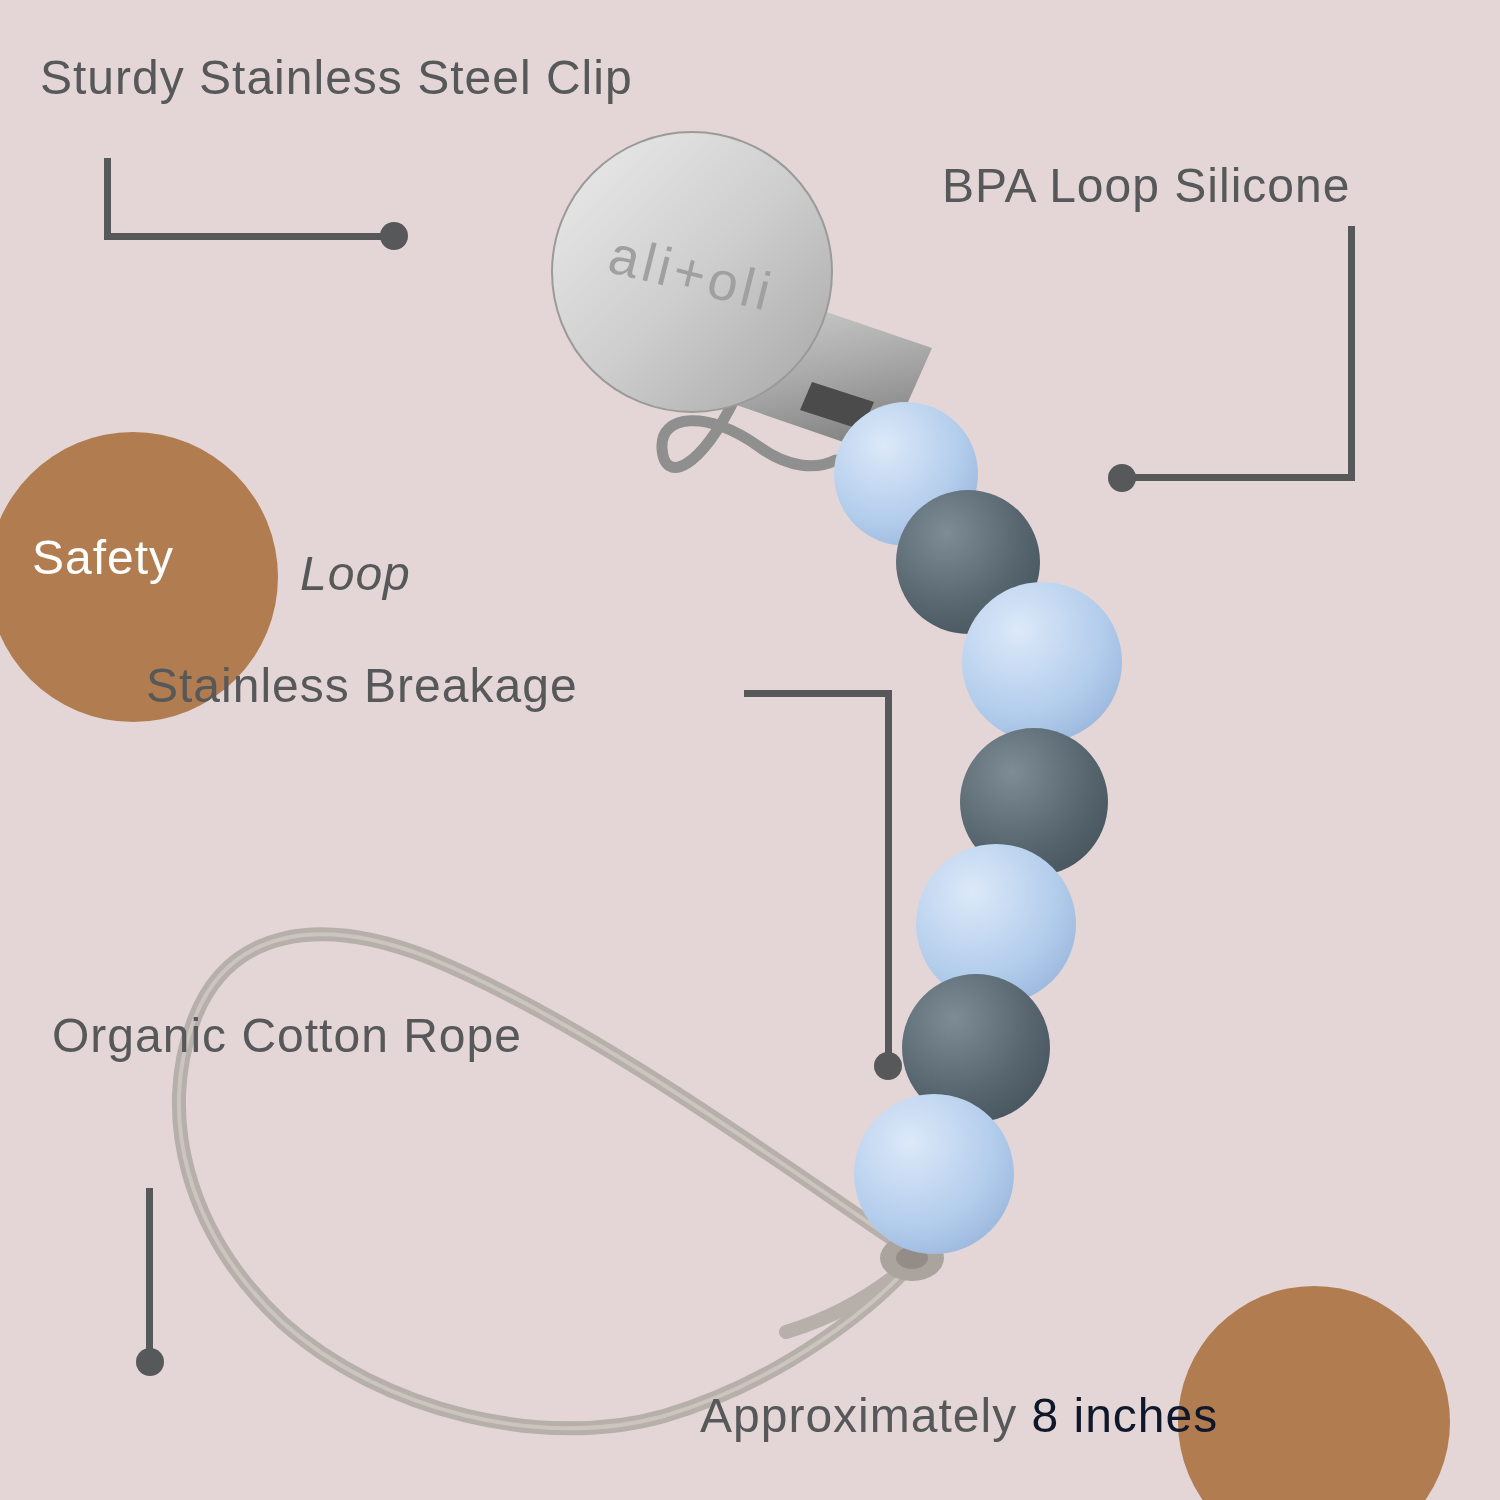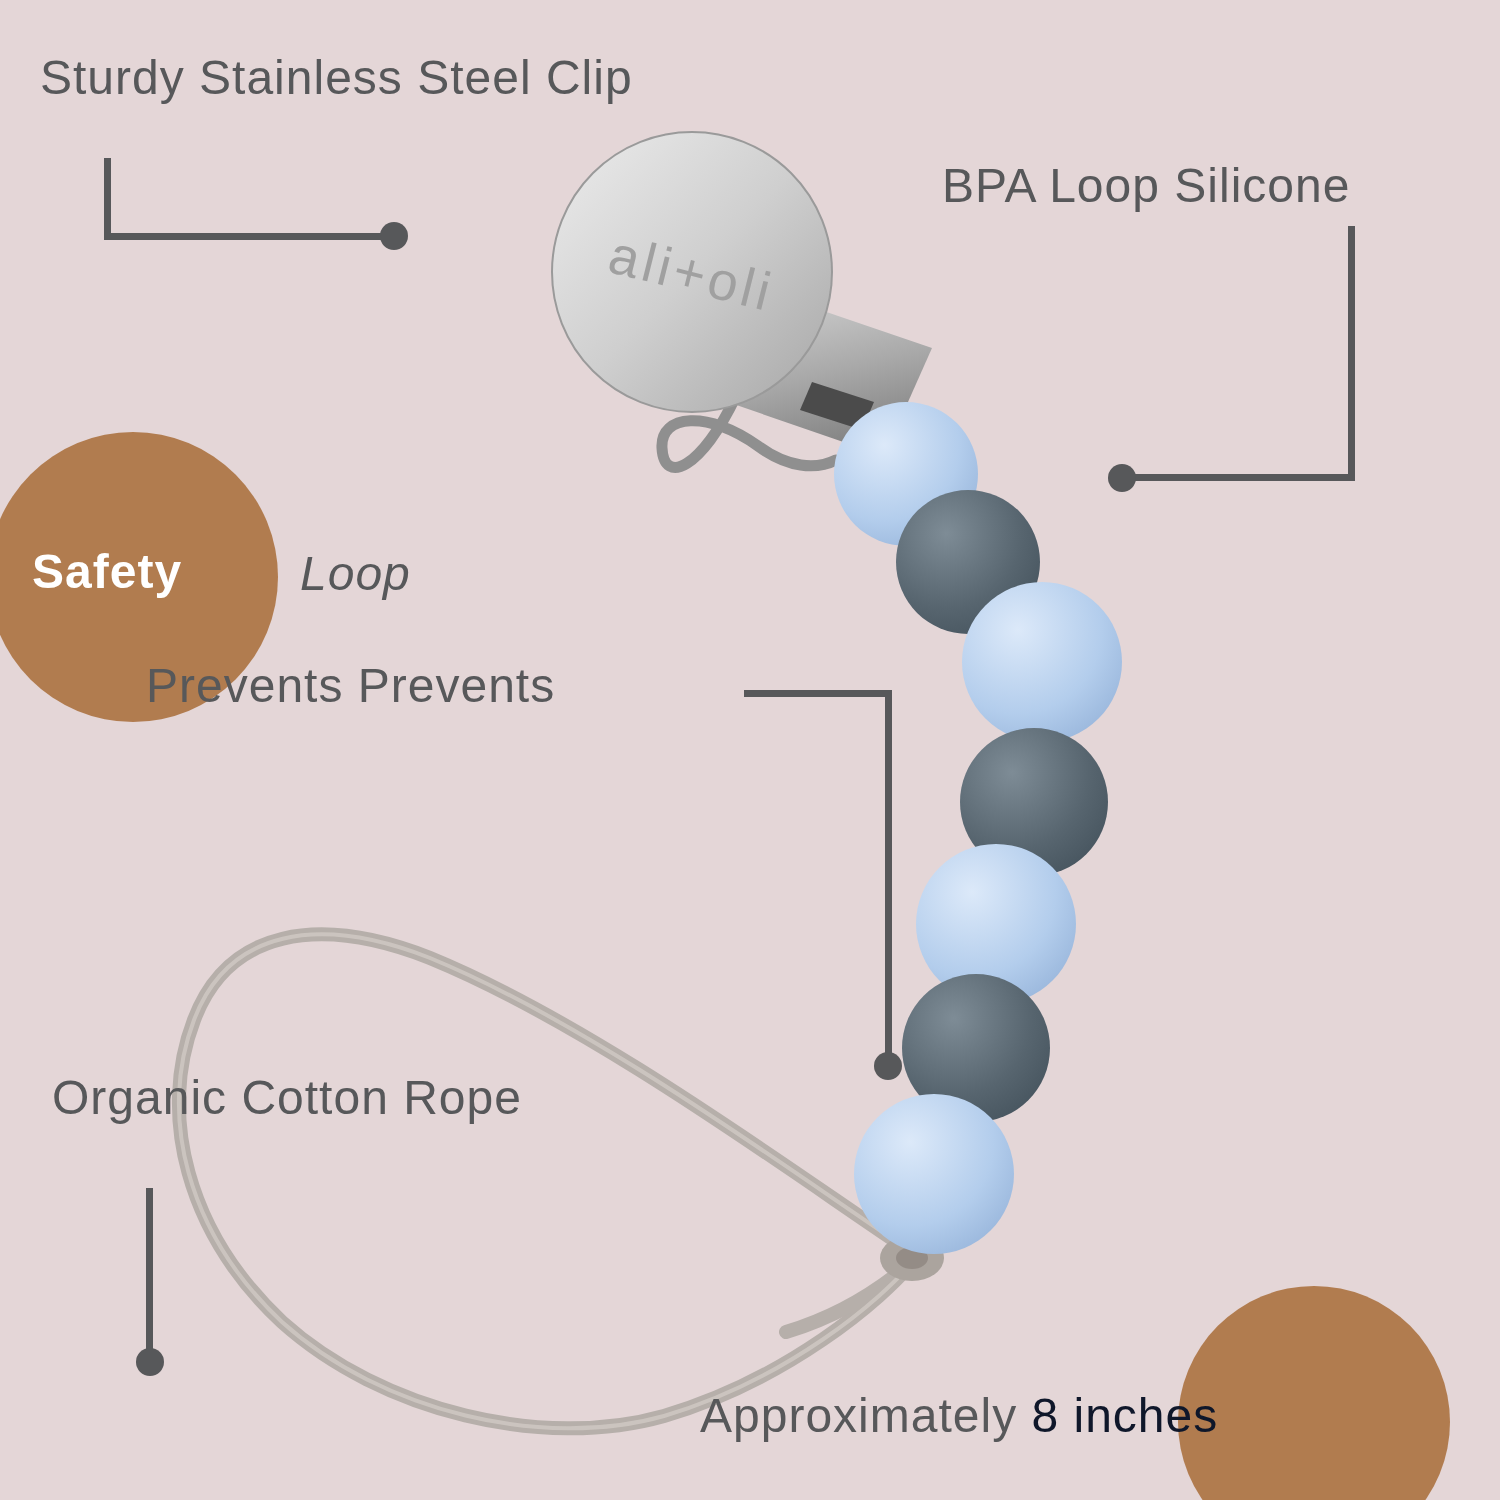--- a/index.html
+++ b/index.html
@@ -38,24 +38,24 @@
     font-weight: 400;
     white-space: nowrap;
     z-index: 4;
   }
   .label .hl { color: #0f172a; }
   #circle-left  { left: -12px;  top: 432px;  width: 290px; height: 290px; }
   #circle-right { left: 1178px; top: 1286px; width: 272px; height: 272px; }
 
   #label-steel-clip { left: 40px;  top: 50px; }
   #label-bpa        { left: 942px; top: 158px; }
-  #label-safety     { left: 32px;  top: 544px; color: #ffffff; font-weight: bold; }
+  #label-safety     { left: 32px;  top: 530px; color: #ffffff; }
   #label-loop       { left: 300px; top: 546px; font-style: italic; }
   #label-prevents   { left: 146px; top: 658px; }
-  #label-rope       { left: 52px;  top: 1070px; }
+  #label-rope       { left: 52px;  top: 1008px; }
   #label-approx     { left: 700px; top: 1388px; }
 
   #line-clip-v { left: 104px;  top: 158px; width: 7px;   height: 82px; }
   #line-clip-h { left: 104px;  top: 233px; width: 292px; height: 7px; }
   #dot-clip    { left: 380px;  top: 222px; }
 
   #line-bpa-v  { left: 1348px; top: 226px; width: 7px;   height: 255px; }
   #line-bpa-h  { left: 1126px; top: 474px; width: 229px; height: 7px; }
   #dot-bpa     { left: 1108px; top: 464px; }
 
@@ -142,20 +142,20 @@
 <div id="dot-rope" class="dot"></div>
 
 <div id="label-steel-clip" class="label">Sturdy Stainless Steel Clip</div>
 
 <div id="label-bpa" class="label">BPA Loop Silicone</div>
 
 <div id="label-safety" class="label">Safety</div>
 
 <div id="label-loop" class="label">Loop</div>
 
-<div id="label-prevents" class="label">Prevents Prevents</div>
+<div id="label-prevents" class="label">Stainless Breakage</div>
 
 <div id="label-rope" class="label">Organic Cotton Rope</div>
 
 <div id="label-approx" class="label">
   <span>Approximately</span>
   <span class="hl">8 inches</span>
 </div>
 
 </body></html>

